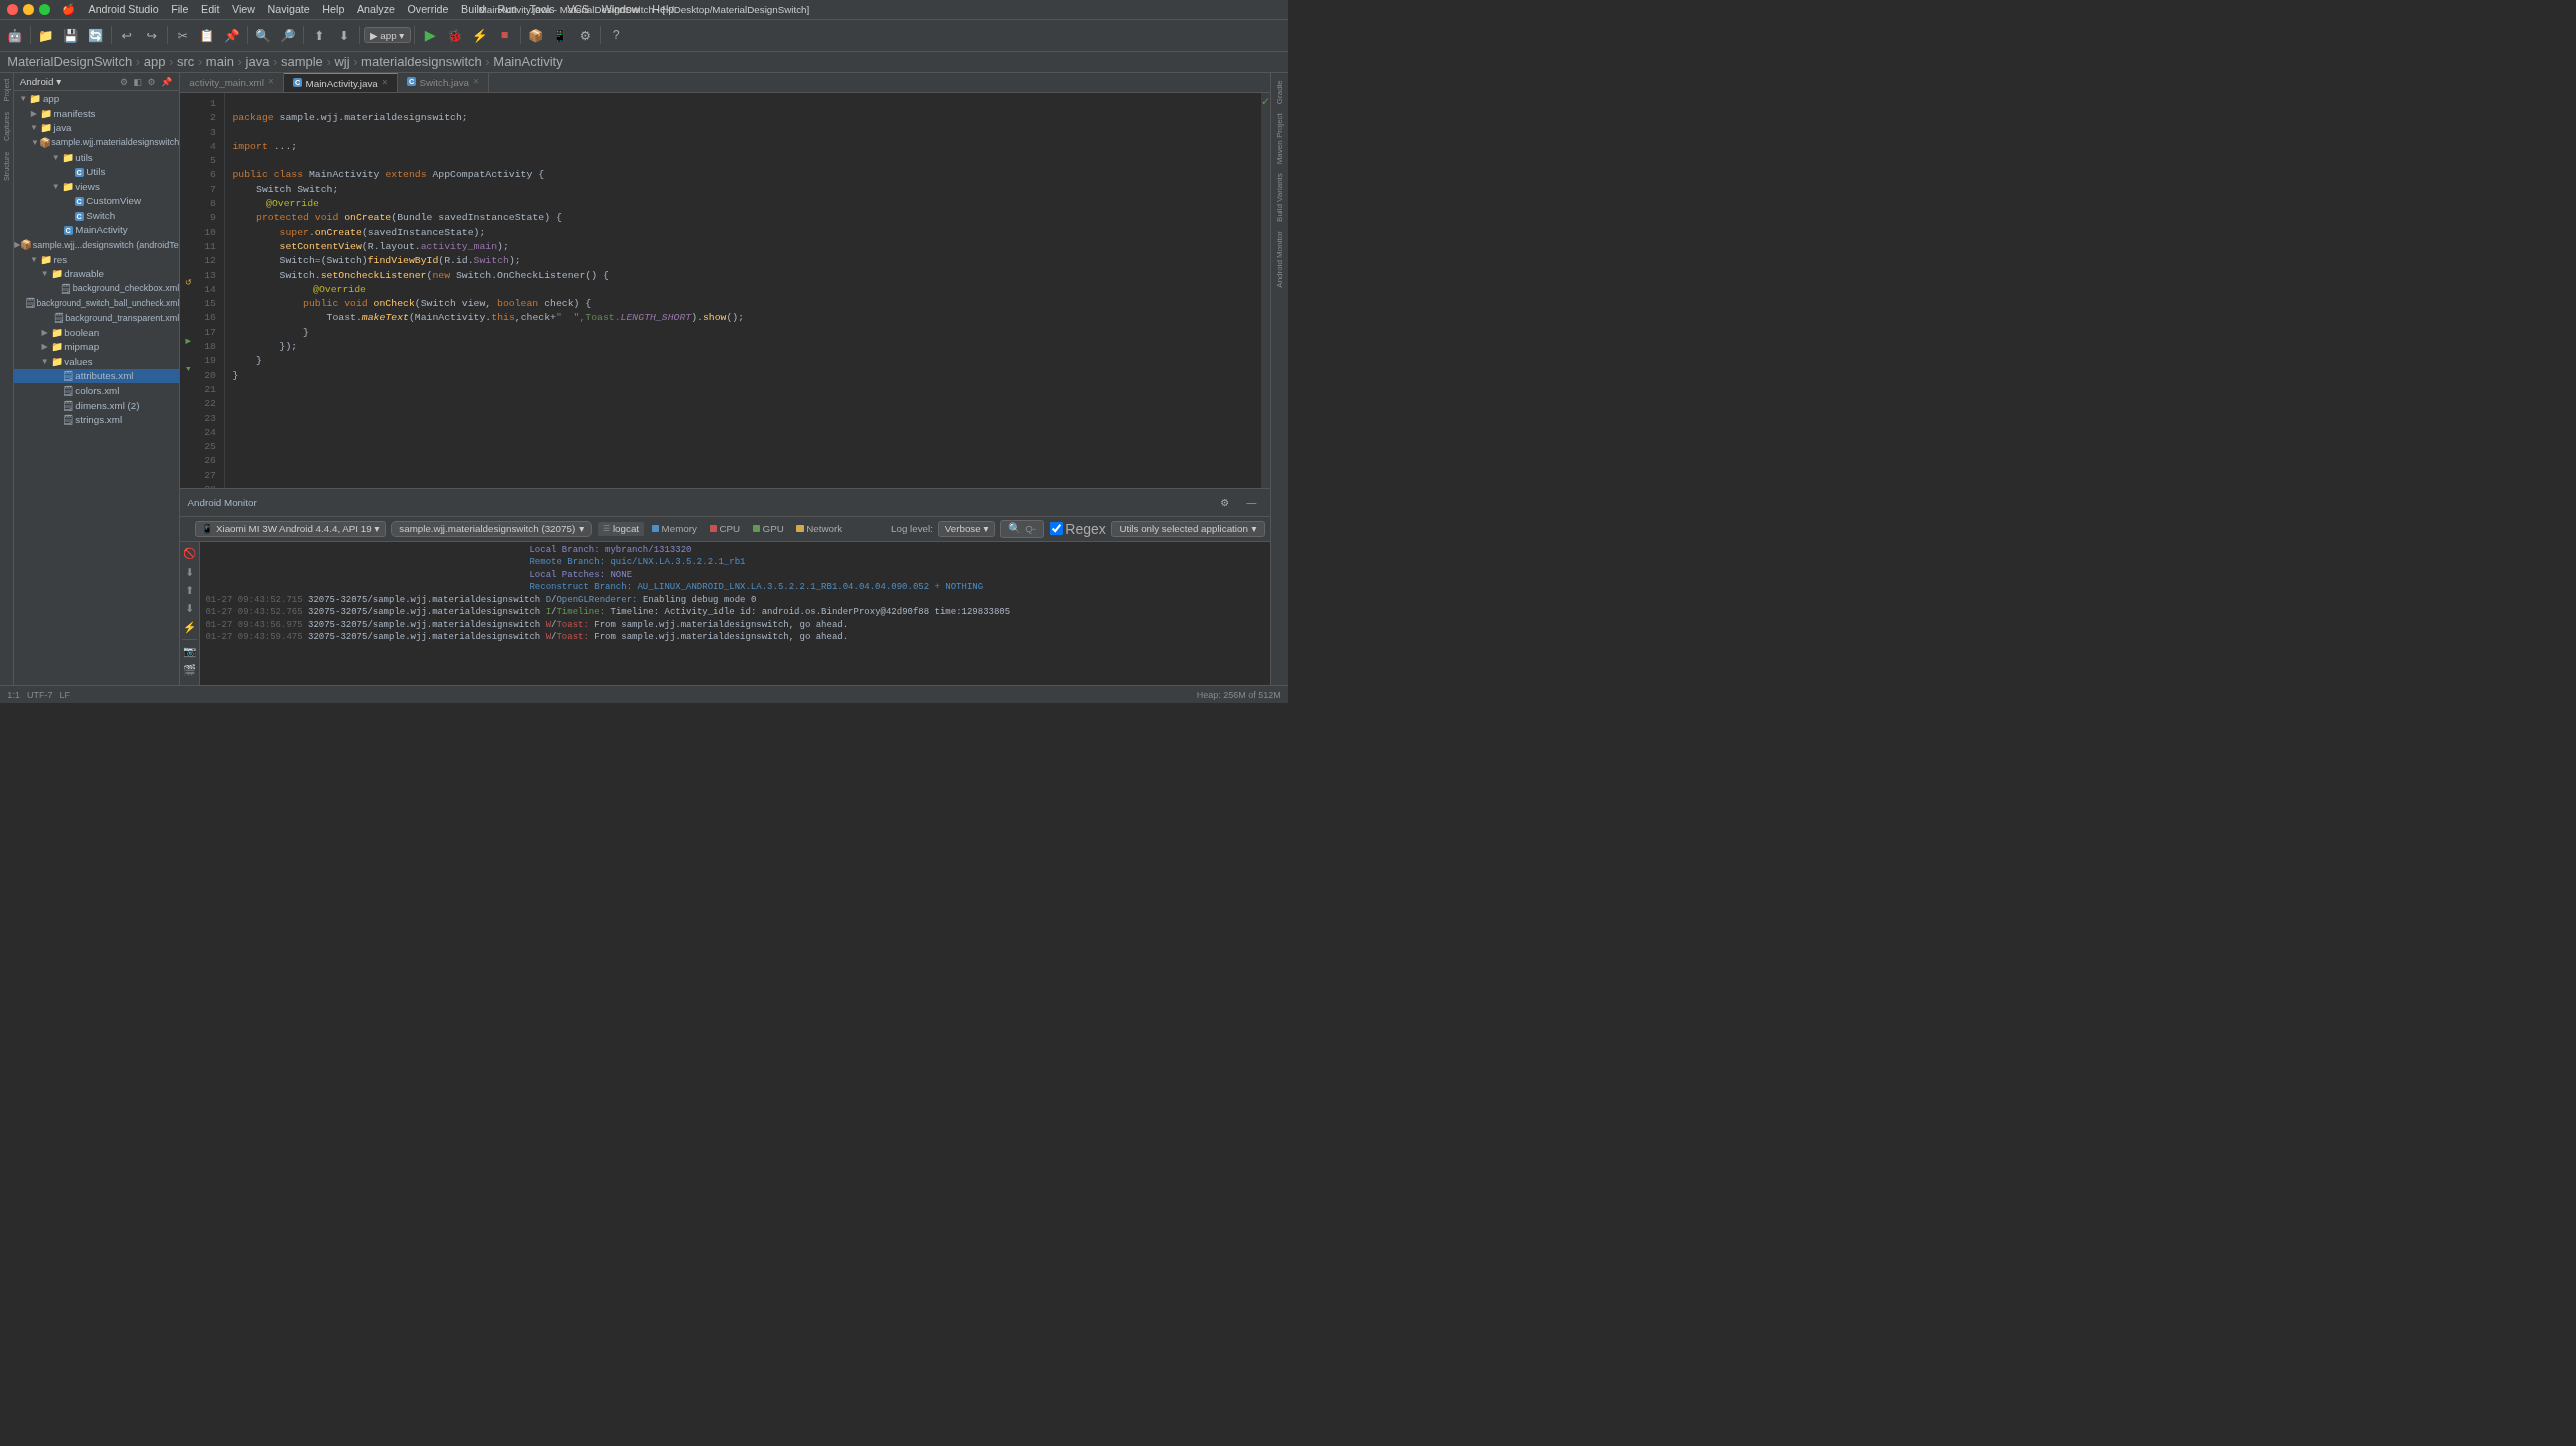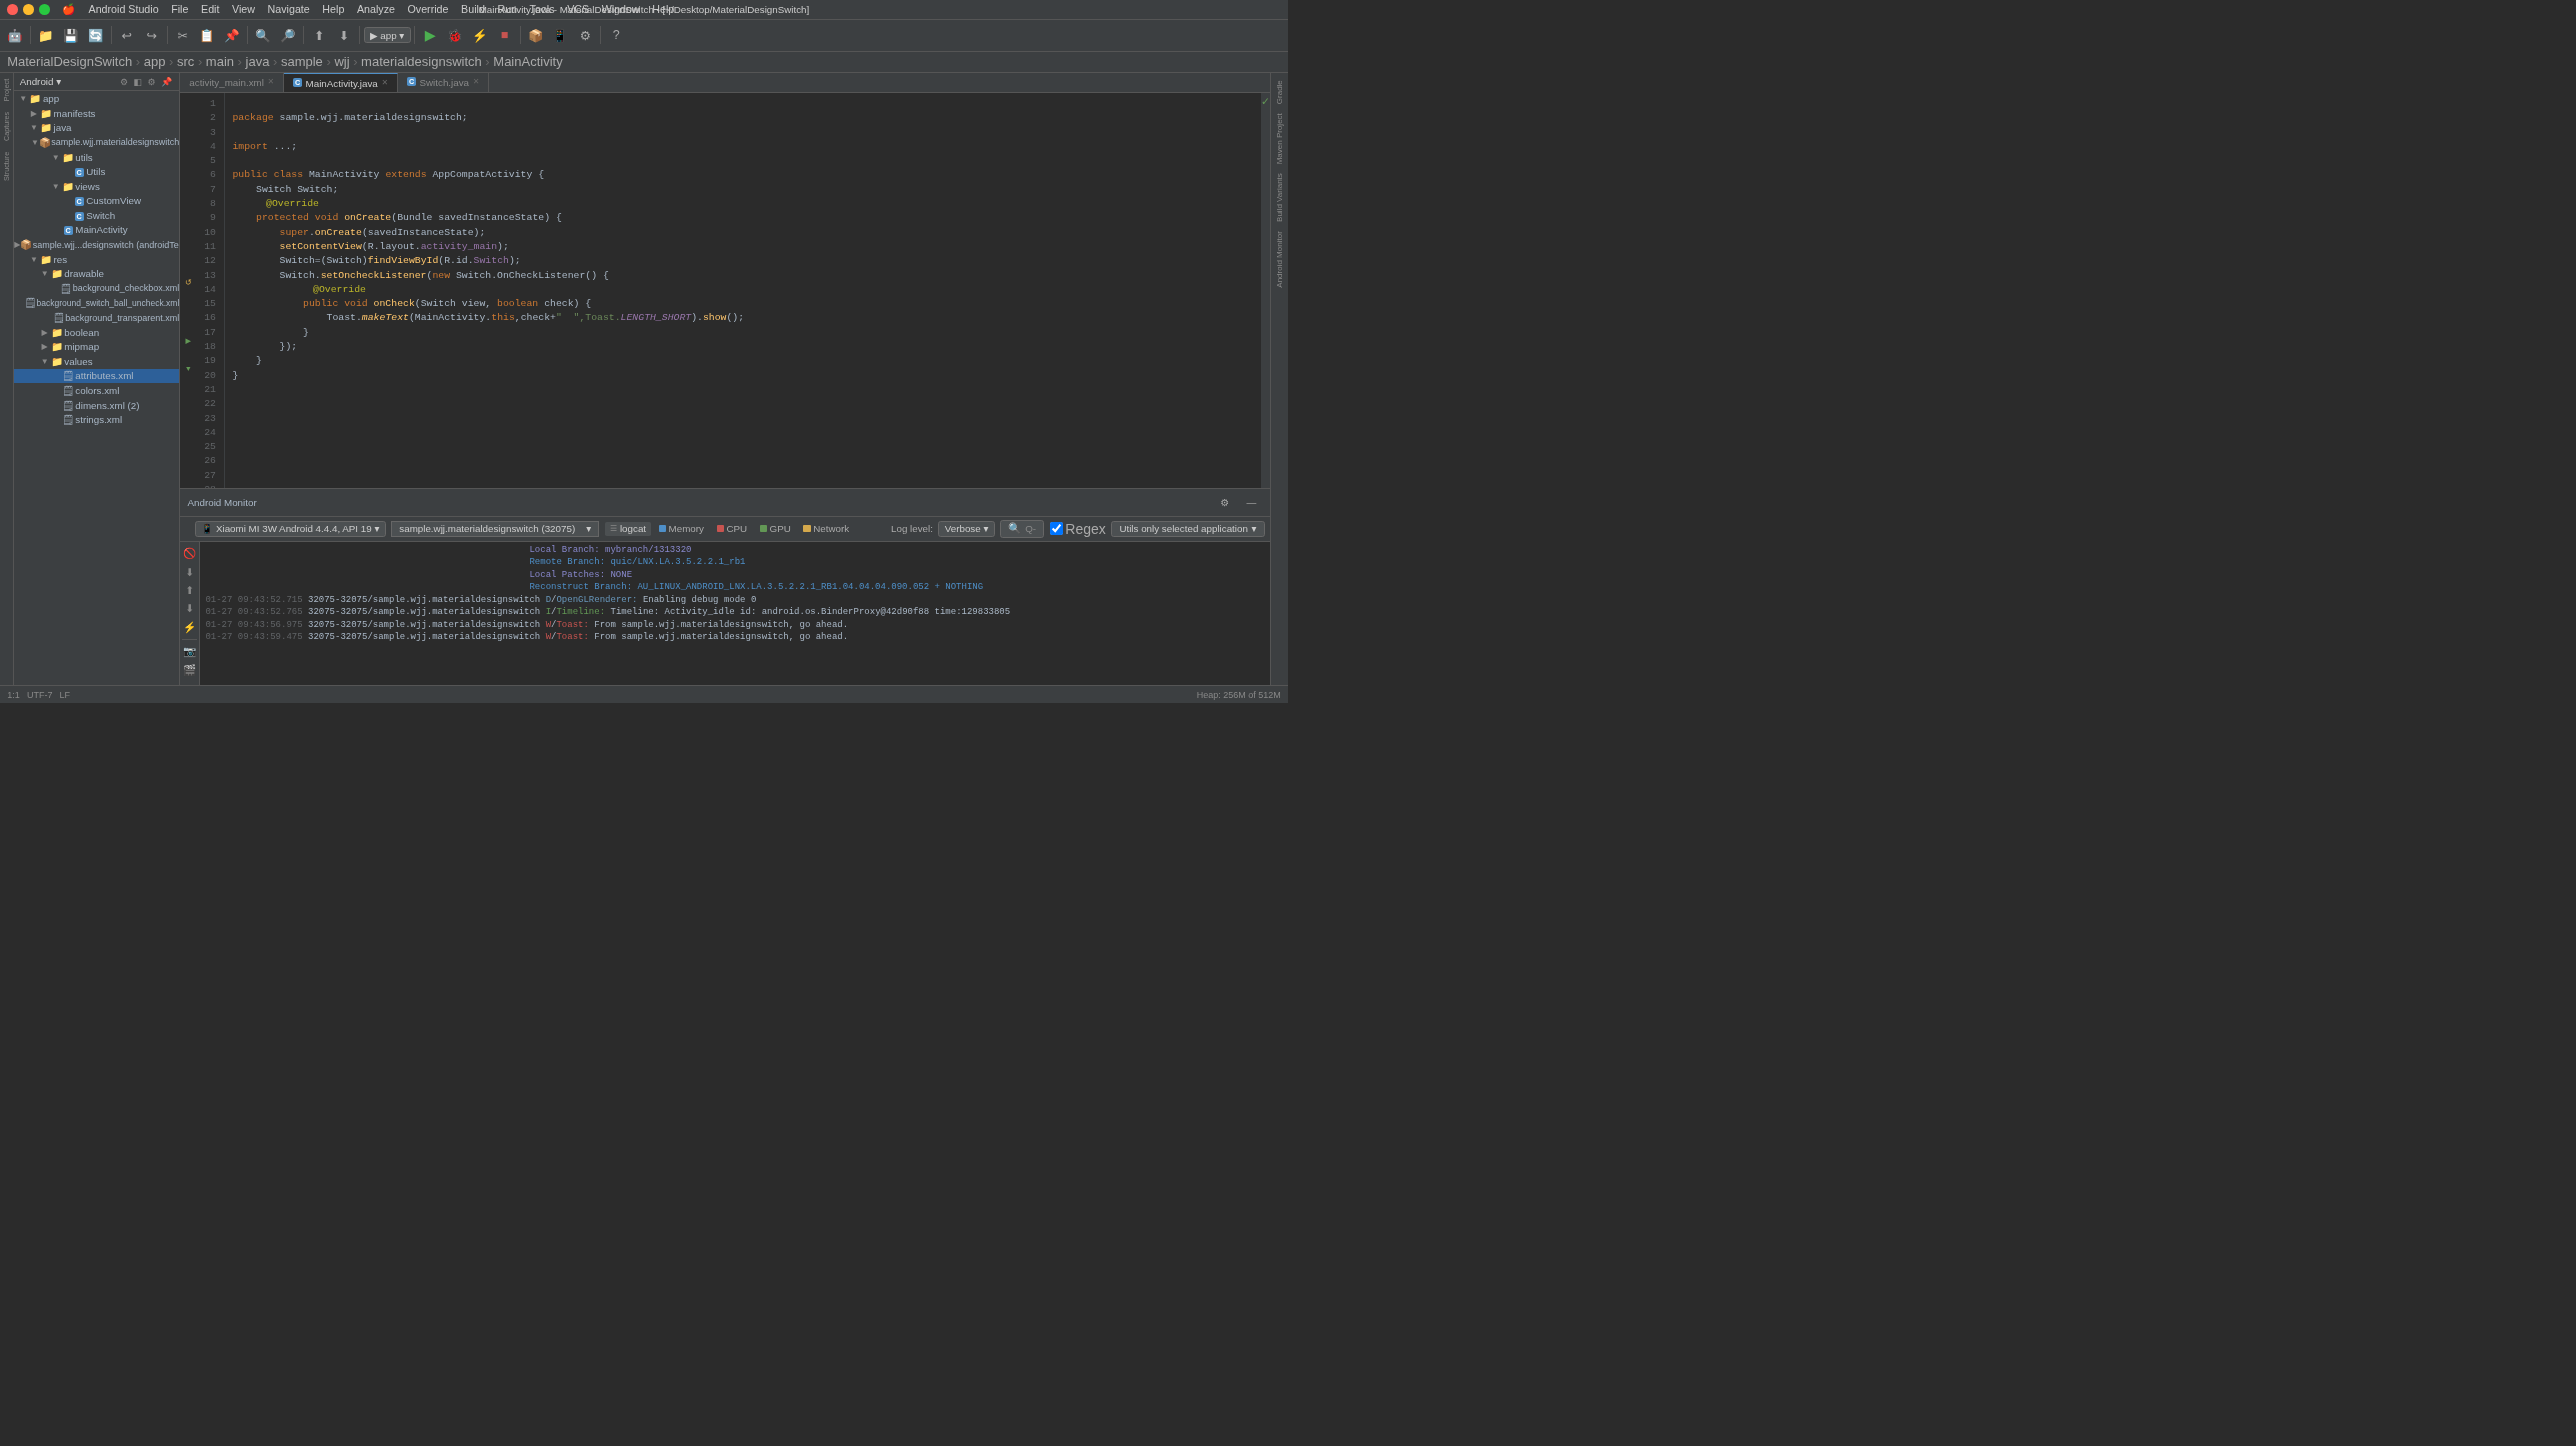--- a/index.html
+++ b/index.html
@@ -217,22 +217,22 @@
       padding: 1.8px 7.2px;
       border-bottom: 0.9px solid #555;
       font-size: 9.8px;
     }
     .device-select {
       display: flex; align-items: center; gap: 2.7px;
       background: #4c5052; border: 0.9px solid #666; border-radius: 2.7px;
       padding: 1.8px 5.4px; font-size: 9.8px; cursor: pointer; color: #ccc;
     }
     .app-select {
-      display: flex; align-items: center; gap: 11px;
-      background: #4c5052; border: 0.9px solid #666; border-radius: 0;
+      display: flex; align-items: center; gap: 4px;
+      background: #4c5052; border: 0.9px solid #666; border-radius: 5px;
       padding: 1.8px 7.2px; font-size: 9.8px; cursor: pointer; color: #ccc;
     }
     .log-tabs {
       display: flex; align-items: center; gap: 1.8px;
     }
     .log-tab {
       display: flex; align-items: center; gap: 2.7px;
       padding: 1.8px 5.4px; font-size: 9.8px; cursor: pointer; color: #aaa;
       border-radius: 1.8px;
     }

